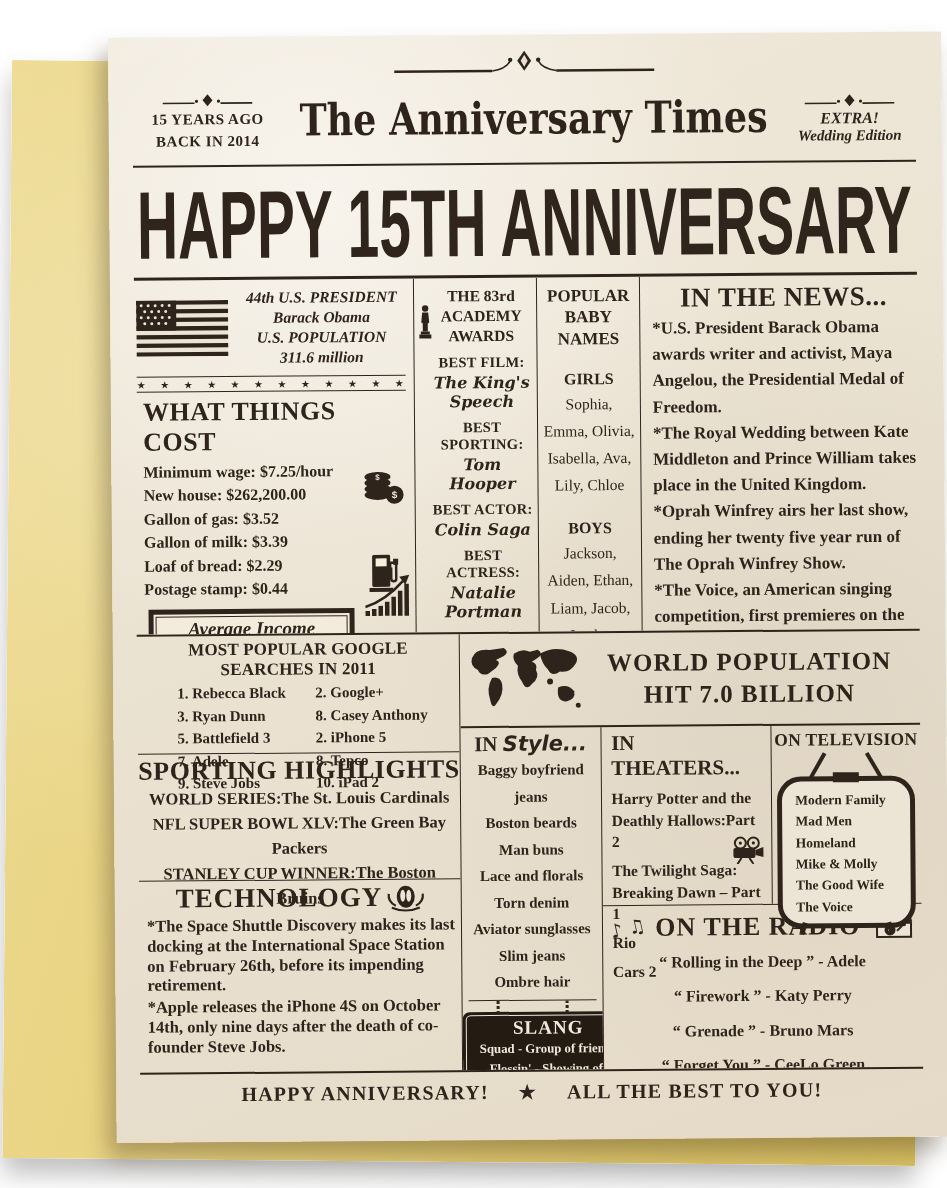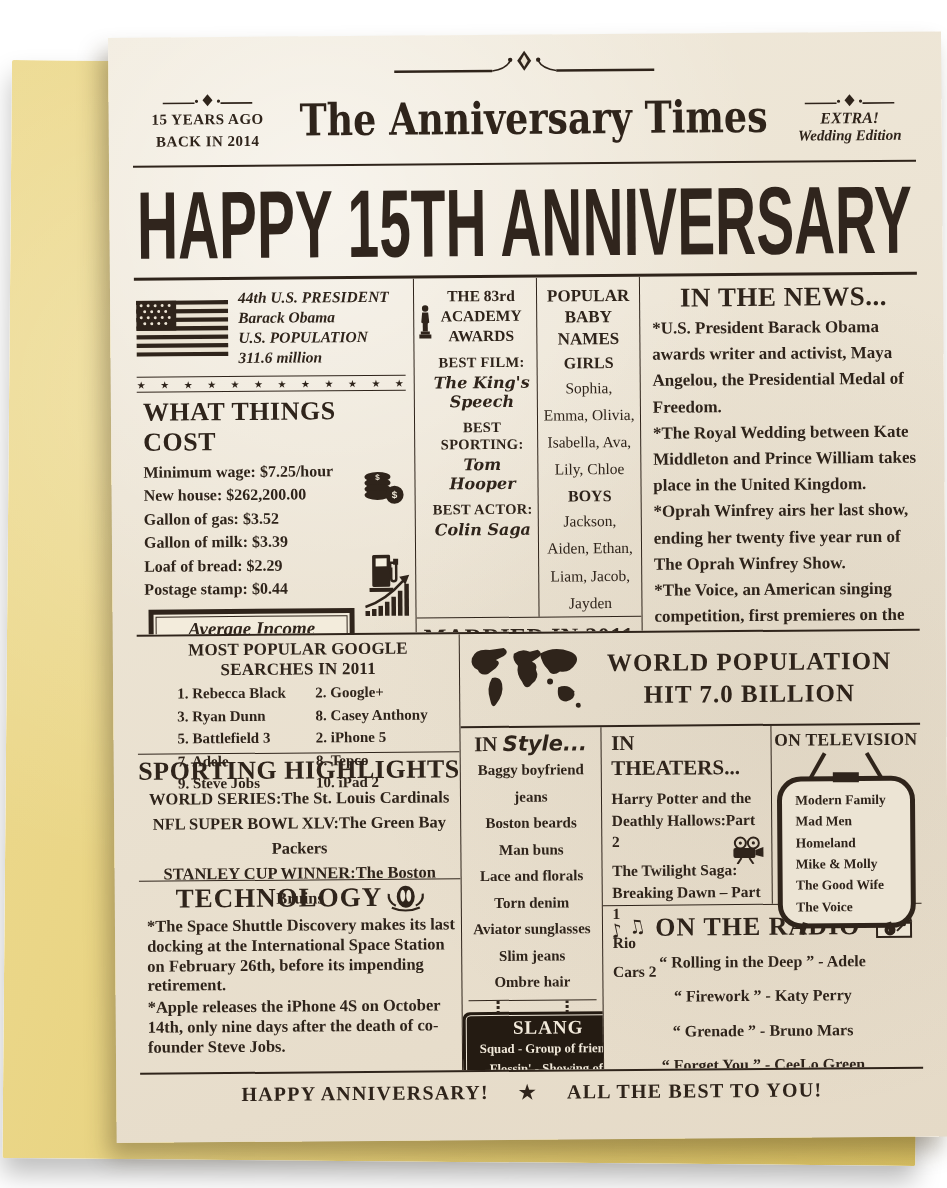--- a/index.html
+++ b/index.html
@@ -62,21 +62,21 @@
   }
   .mast-title-text { font-family: "DejaVu Serif", serif; font-weight: 700; fill: #2f241b; }
 
   
   .row1 { display: flex; height: 356px; border-bottom: 2px solid #2f241b; overflow: hidden; }
   .colA { width: 35.7%; border-right: 1.5px solid #2f241b; padding: 8px 8px 0 2px; position: relative; overflow: hidden; }
   .colB { width: 28.9%; border-right: 1.5px solid #2f241b; display: flex; flex-direction: column; overflow: hidden; }
   .colC { flex: 1; padding: 6px 2px 0 12px; overflow: hidden; }
 
   .pres-block { display: flex; align-items: center; gap: 10px; }
-  .pres-text { flex: 1; text-align: left; font-style: italic; font-weight: bold; font-size: 15.5px; line-height: 1.3; }
+  .pres-text { flex: 1; text-align: center; font-style: italic; font-weight: bold; font-size: 15.5px; line-height: 1.3; }
   .stars-divider {
     border-top: 1.8px solid #2f241b; border-bottom: 1.8px solid #2f241b;
     text-align: center; font-size: 10px; letter-spacing: 6px;
     padding: 2px 0 1px; margin: 7px 0 5px; white-space: nowrap; overflow: hidden;
   }
   .wtc-title { font-size: 26px; font-weight: bold; letter-spacing: 0.5px; margin: 1px 0 3px 6px; }
   .pricelist { position: relative; padding-right: 50px; padding-left: 6px; }
   .price-item { font-weight: bold; font-size: 16px; line-height: 23.5px; white-space: nowrap; }
   .icon-coins { position: absolute; top: 10px; right: 2px; }
   .icon-pump { position: absolute; top: 92px; right: 6px; }
@@ -89,21 +89,21 @@
   .income-line { font-style: italic; font-weight: bold; font-size: 19px; line-height: 1.15; }
 
   .colB-top { display: flex; flex: 1; }
   .academy { width: 55%; border-right: 1.5px solid #2f241b; text-align: center; padding: 8px 4px 0 16px; position: relative; }
   .academy-title { font-weight: bold; font-size: 15.5px; line-height: 1.3; }
   .academy-label { font-weight: bold; font-size: 14.5px; letter-spacing: 0.3px; margin-top: 8px; }
   .academy-value { font-style: italic; font-weight: bold; font-family: "DejaVu Serif", serif; font-size: 16px; margin-top: 2px; }
   .icon-oscar { position: absolute; left: 4px; top: 26px; }
   .babies { flex: 1; text-align: center; padding: 8px 4px 0; }
   .babies-title { font-weight: bold; font-size: 17px; line-height: 1.25; }
-  .babies-sub { font-weight: bold; font-size: 16px; margin-top: 5px; }
+  .babies-sub { font-weight: bold; font-size: 16px; margin-top: 21px; }
   .babies-names { font-size: 15.5px; line-height: 1.75; margin-top: 2px; }
   .married { border-top: 1.5px solid #2f241b; text-align: center; padding: 6px 4px 0; height: 118px; }
   .married-title-row { display: flex; align-items: center; justify-content: center; gap: 6px; }
   .married-title { font-weight: bold; font-size: 24px; letter-spacing: 0.5px; }
 
   .news-title { text-align: center; font-weight: bold; font-size: 27px; letter-spacing: 0.5px; margin-bottom: 2px; }
   .news-item { font-size: 17px; font-weight: bold; line-height: 26.2px; }
 
   
   .row2 { display: flex; height: 436px; overflow: hidden; }
@@ -339,20 +339,24 @@
             <div class="academy-value">The King's Speech</div>
           </div>
           <div class="academy-entry">
             <div class="academy-label">BEST SPORTING:</div>
             <div class="academy-value">Tom Hooper</div>
           </div>
           <div class="academy-entry">
             <div class="academy-label">BEST ACTOR:</div>
             <div class="academy-value">Colin Saga</div>
           </div>
+          <div class="academy-entry">
+            <div class="academy-label">BEST ACTRESS:</div>
+            <div class="academy-value">Natalie Portman</div>
+          </div>
         </div>
         <div class="babies">
           <div class="babies-title">POPULAR BABY NAMES</div>
           <div class="babies-sub">GIRLS</div>
           <div class="babies-names">Sophia, Emma, Olivia, Isabella, Ava, Lily, Chloe</div>
           <div class="babies-sub">BOYS</div>
           <div class="babies-names">Jackson, Aiden, Ethan, Liam, Jacob, Jayden</div>
         </div>
       </div>
       <div class="married">

